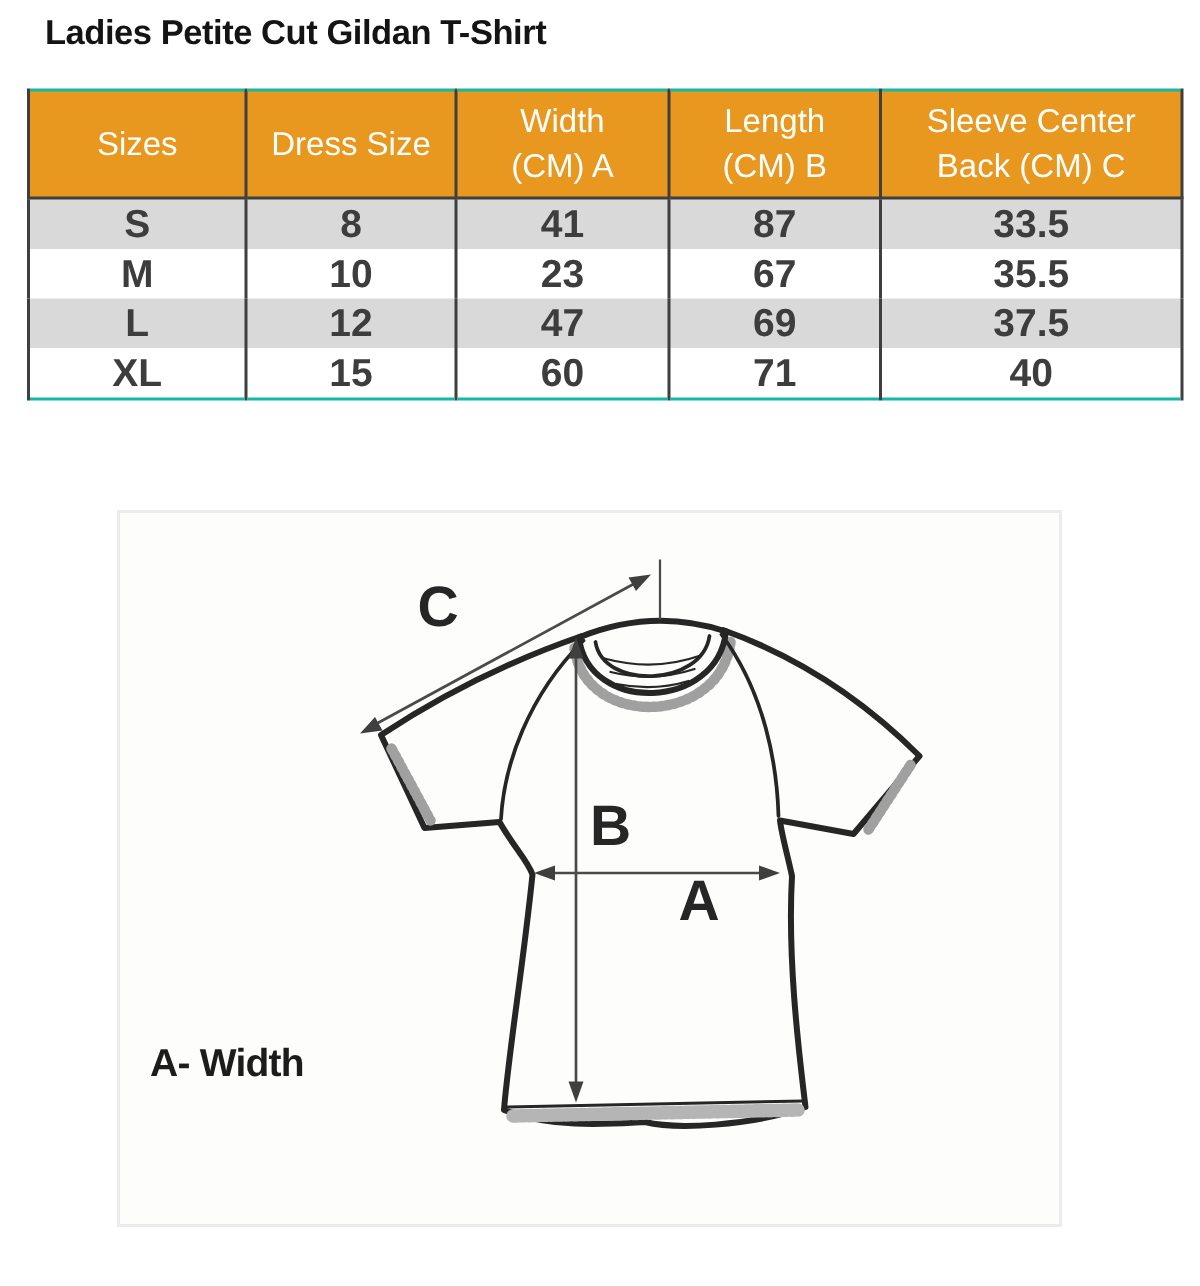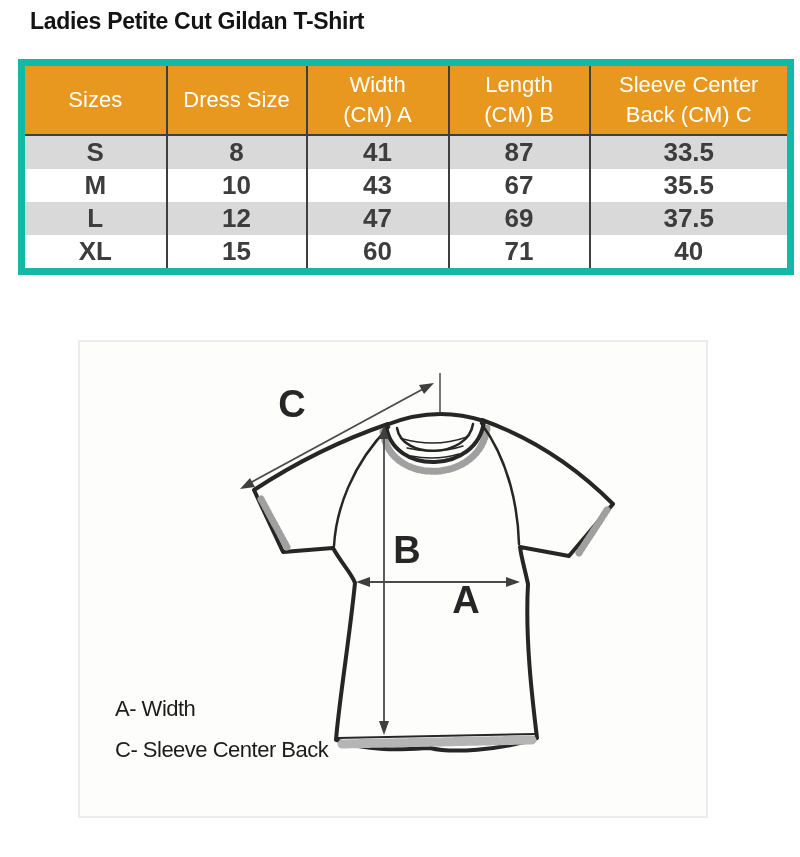--- a/index.html
+++ b/index.html
@@ -21,21 +21,21 @@
     white-space: nowrap;
   }
   table.size-table {
     position: absolute;
     left: 18px;
     top: 59px;
     width: 769px;
     border-collapse: collapse;
     table-layout: fixed;
     text-align: center;
-    border: 7px solid #14b8a6;
+    border: 2px solid #14b8a6;
   }
   table.size-table th {
     background: #E8981E;
     color: #ffffff;
     font-weight: normal;
     font-size: 22px;
     height: 72px;
     padding: 0;
     border-left: 2px solid #3f3f3f;
     border-right: 2px solid #3f3f3f;
@@ -70,27 +70,26 @@
     background: #fdfdfc;
   }
   .diagram-box svg { position: absolute; left: 0; top: 0; }
   .legend {
     position: absolute;
     left: 20px;
     top: 346px;
     z-index: 2;
   }
   .legend-line {
-    font-size: 22px;
-    font-weight: normal;
+    font-size: 26px;
+    font-weight: bold;
     color: #1c1c1c;
     line-height: 41px;
     letter-spacing: -0.5px;
     white-space: nowrap;
-    margin-left: 15px;
   }
   .shirt-label {
     font-family: "Liberation Sans", sans-serif;
     font-weight: bold;
     font-size: 38px;
     fill: #262626;
   }
 </style>
 </head>
 <body>
@@ -145,21 +144,21 @@
       <tr class="alt">
         <td>S</td>
         <td>8</td>
         <td>41</td>
         <td>87</td>
         <td>33.5</td>
       </tr>
       <tr class="plain">
         <td>M</td>
         <td>10</td>
-        <td>43</td>
+        <td>23</td>
         <td>67</td>
         <td>35.5</td>
       </tr>
       <tr class="alt">
         <td>L</td>
         <td>12</td>
         <td>47</td>
         <td>69</td>
         <td>37.5</td>
       </tr>
@@ -226,17 +225,16 @@
         <polygon points="160,147 175,145 170,136"></polygon>
       </g>
 
       <text class="shirt-label" x="212" y="75" text-anchor="middle">C</text>
       <text class="shirt-label" x="327" y="221" text-anchor="middle">B</text>
       <text class="shirt-label" x="386" y="271" text-anchor="middle">A</text>
     </svg>
 
     <div class="legend">
       <div class="legend-line">A- Width</div>
-      <div class="legend-line">C- Sleeve Center Back</div>
     </div>
   </div>
 
 </div>
 
 </body></html>

